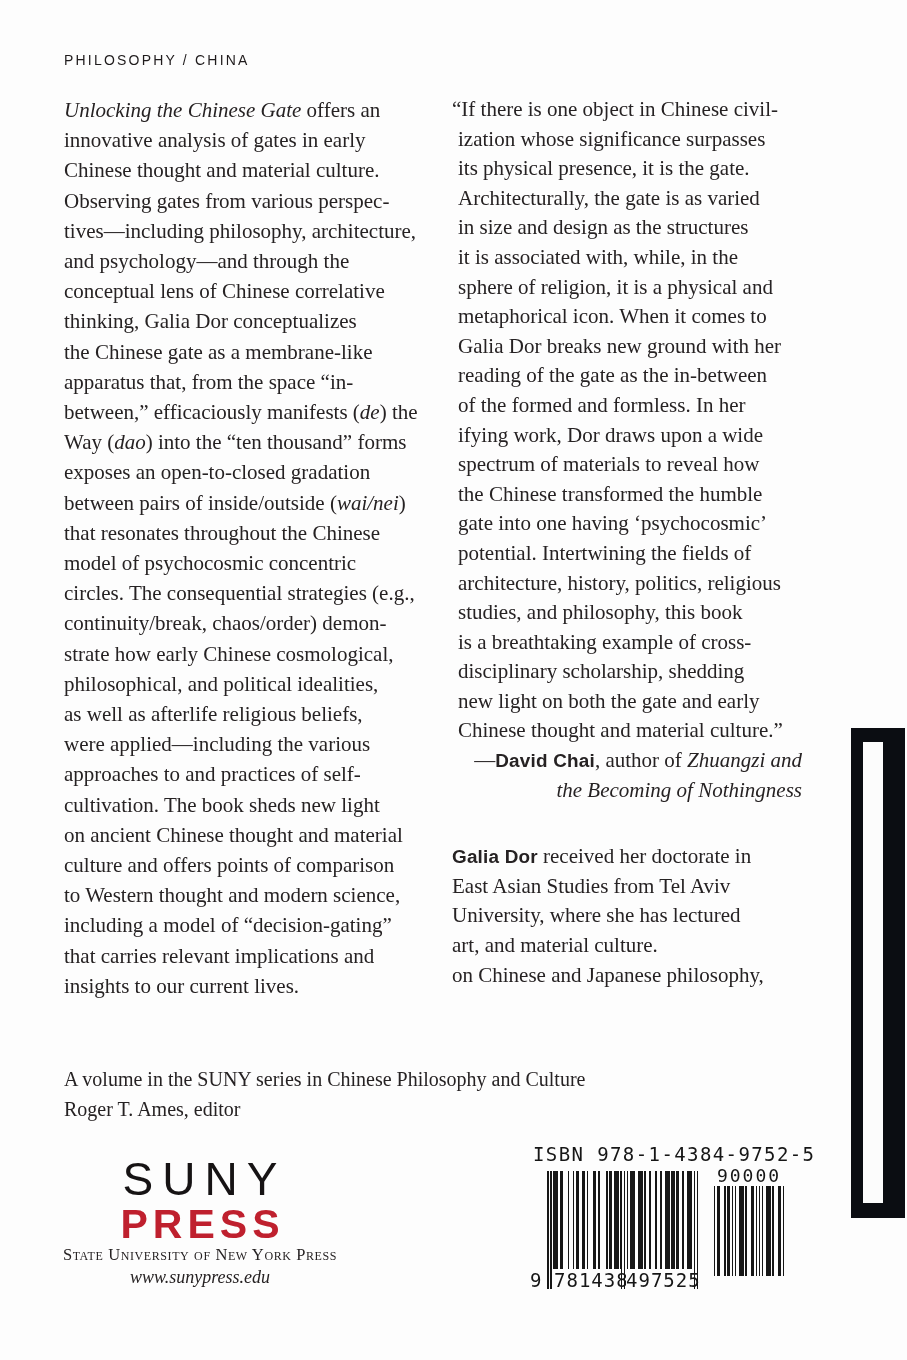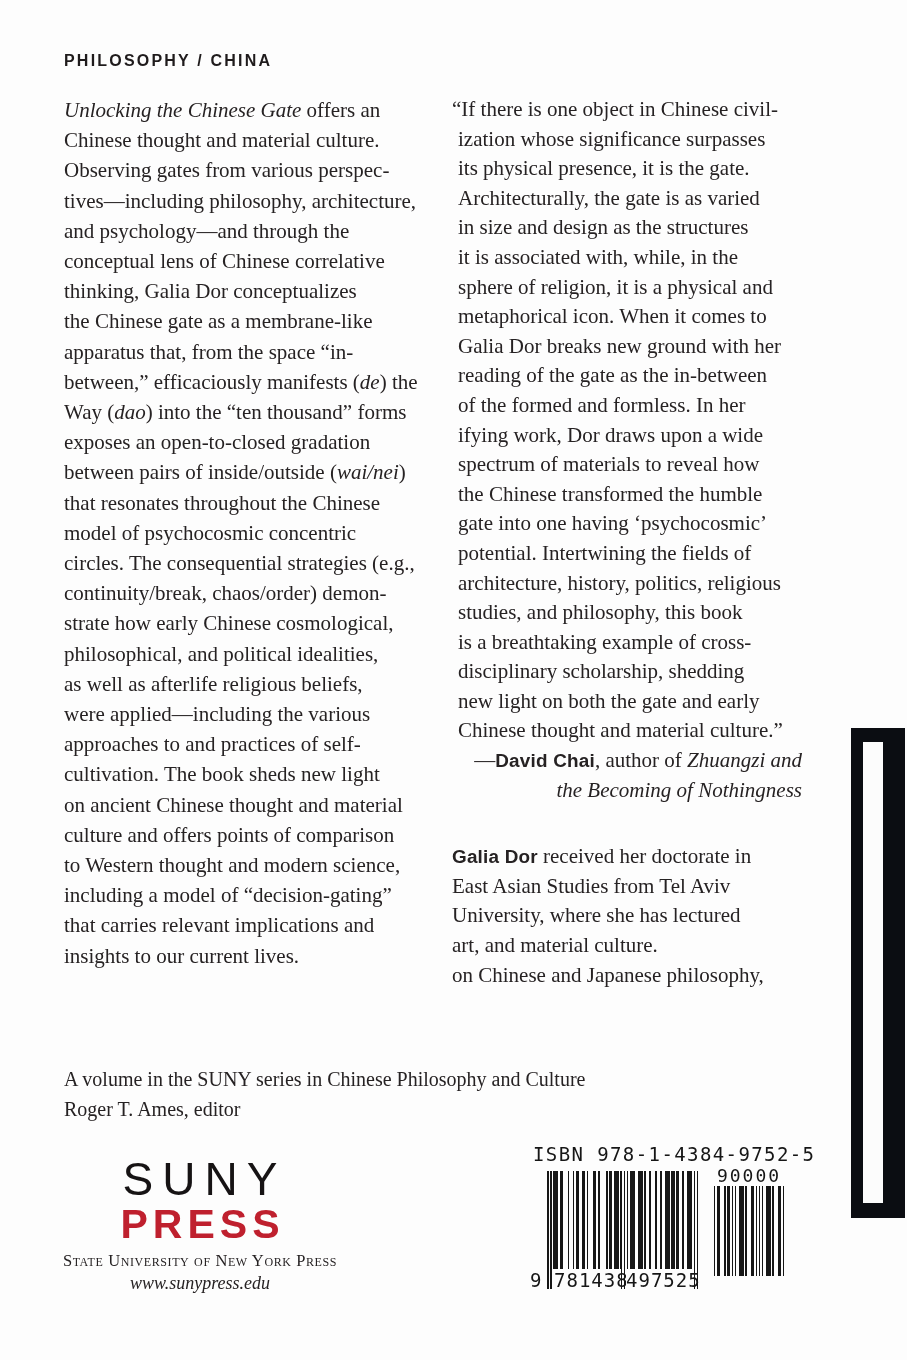--- a/index.html
+++ b/index.html
@@ -8,22 +8,22 @@
     background:#fdfdfd; color:#262223; overflow:hidden;
     font-family:"Liberation Serif", serif;
   }
   .tline { white-space:nowrap; }
   .i { font-style:italic; }
   .sans  { font-family:"Liberation Sans", sans-serif; font-weight:600; font-size:0.9em; letter-spacing:0.2px; }
   .sansb { font-family:"Liberation Sans", sans-serif; font-weight:700; font-size:0.9em; letter-spacing:0.2px; }
 
   .category-header {
     position:absolute; left:64px; top:52px;
-    font-family:"Liberation Sans", sans-serif; font-weight:700;
-    font-size:16px; letter-spacing:2.2px; color:#1f1b1c;
+    font-family:"Liberation Sans", sans-serif; font-weight:400;
+    font-size:14px; letter-spacing:2.2px; color:#1f1b1c;
   }
 
   .left-col {
     position:absolute; left:64px; top:95px; width:388px;
     font-size:21px; line-height:30.2px;
   }
 
   .right-col {
     position:absolute; left:452px; top:95px; width:350px;
     font-size:21px; line-height:29.6px;
@@ -44,21 +44,21 @@
   .suny-wordmark {
     font-family:"Liberation Sans", sans-serif; font-weight:300;
     font-size:46px; line-height:47px; letter-spacing:9px; padding-left:9px;
     color:#161314;
   }
   .press-wordmark {
     font-family:"Liberation Sans", sans-serif; font-weight:700;
     font-size:41px; line-height:42px; letter-spacing:5px; padding-left:5px;
   }
   .publisher-full-name {
-    margin-top:6px; font-variant:small-caps; font-size:16.5px;
+    font-variant:small-caps; font-size:16.5px;
     letter-spacing:0.6px; white-space:nowrap; margin-left:-40px; width:356px;
   }
   .publisher-website { margin-top:2px; font-style:italic; font-size:18px; }
 
   .barcode {
     position:absolute; left:533px; top:1143px; width:262px; height:170px;
     font-family:"DejaVu Sans Mono", monospace; color:#161616;
   }
   .isbn-label { font-size:19px; letter-spacing:1.4px; white-space:nowrap; }
   .main-symbol { position:absolute; left:14px; top:28px; width:153px; height:118px; }
@@ -81,20 +81,21 @@
 </style>
 </head>
 <body>
 
 <div class="page">
 
   <div class="category-header">PHILOSOPHY / CHINA</div>
 
   <div class="left-col">
       <div class="tline"><span class="i">Unlocking the Chinese Gate</span><span> offers an</span></div>
+      <div class="tline"><span>innovative analysis of gates in early</span></div>
       <div class="tline"><span>Chinese thought and material culture.</span></div>
       <div class="tline"><span>Observing gates from various perspec-</span></div>
       <div class="tline"><span>tives—including philosophy, architecture,</span></div>
       <div class="tline"><span>and psychology—and through the</span></div>
       <div class="tline"><span>conceptual lens of Chinese correlative</span></div>
       <div class="tline"><span>thinking, Galia Dor conceptualizes</span></div>
       <div class="tline"><span>the Chinese gate as a membrane-like</span></div>
       <div class="tline"><span>apparatus that, from the space “in-</span></div>
       <div class="tline"><span>between,” efficaciously manifests (</span><span class="i">de</span><span>) the</span></div>
       <div class="tline"><span>Way (</span><span class="i">dao</span><span>) into the “ten thousand” forms</span></div>

